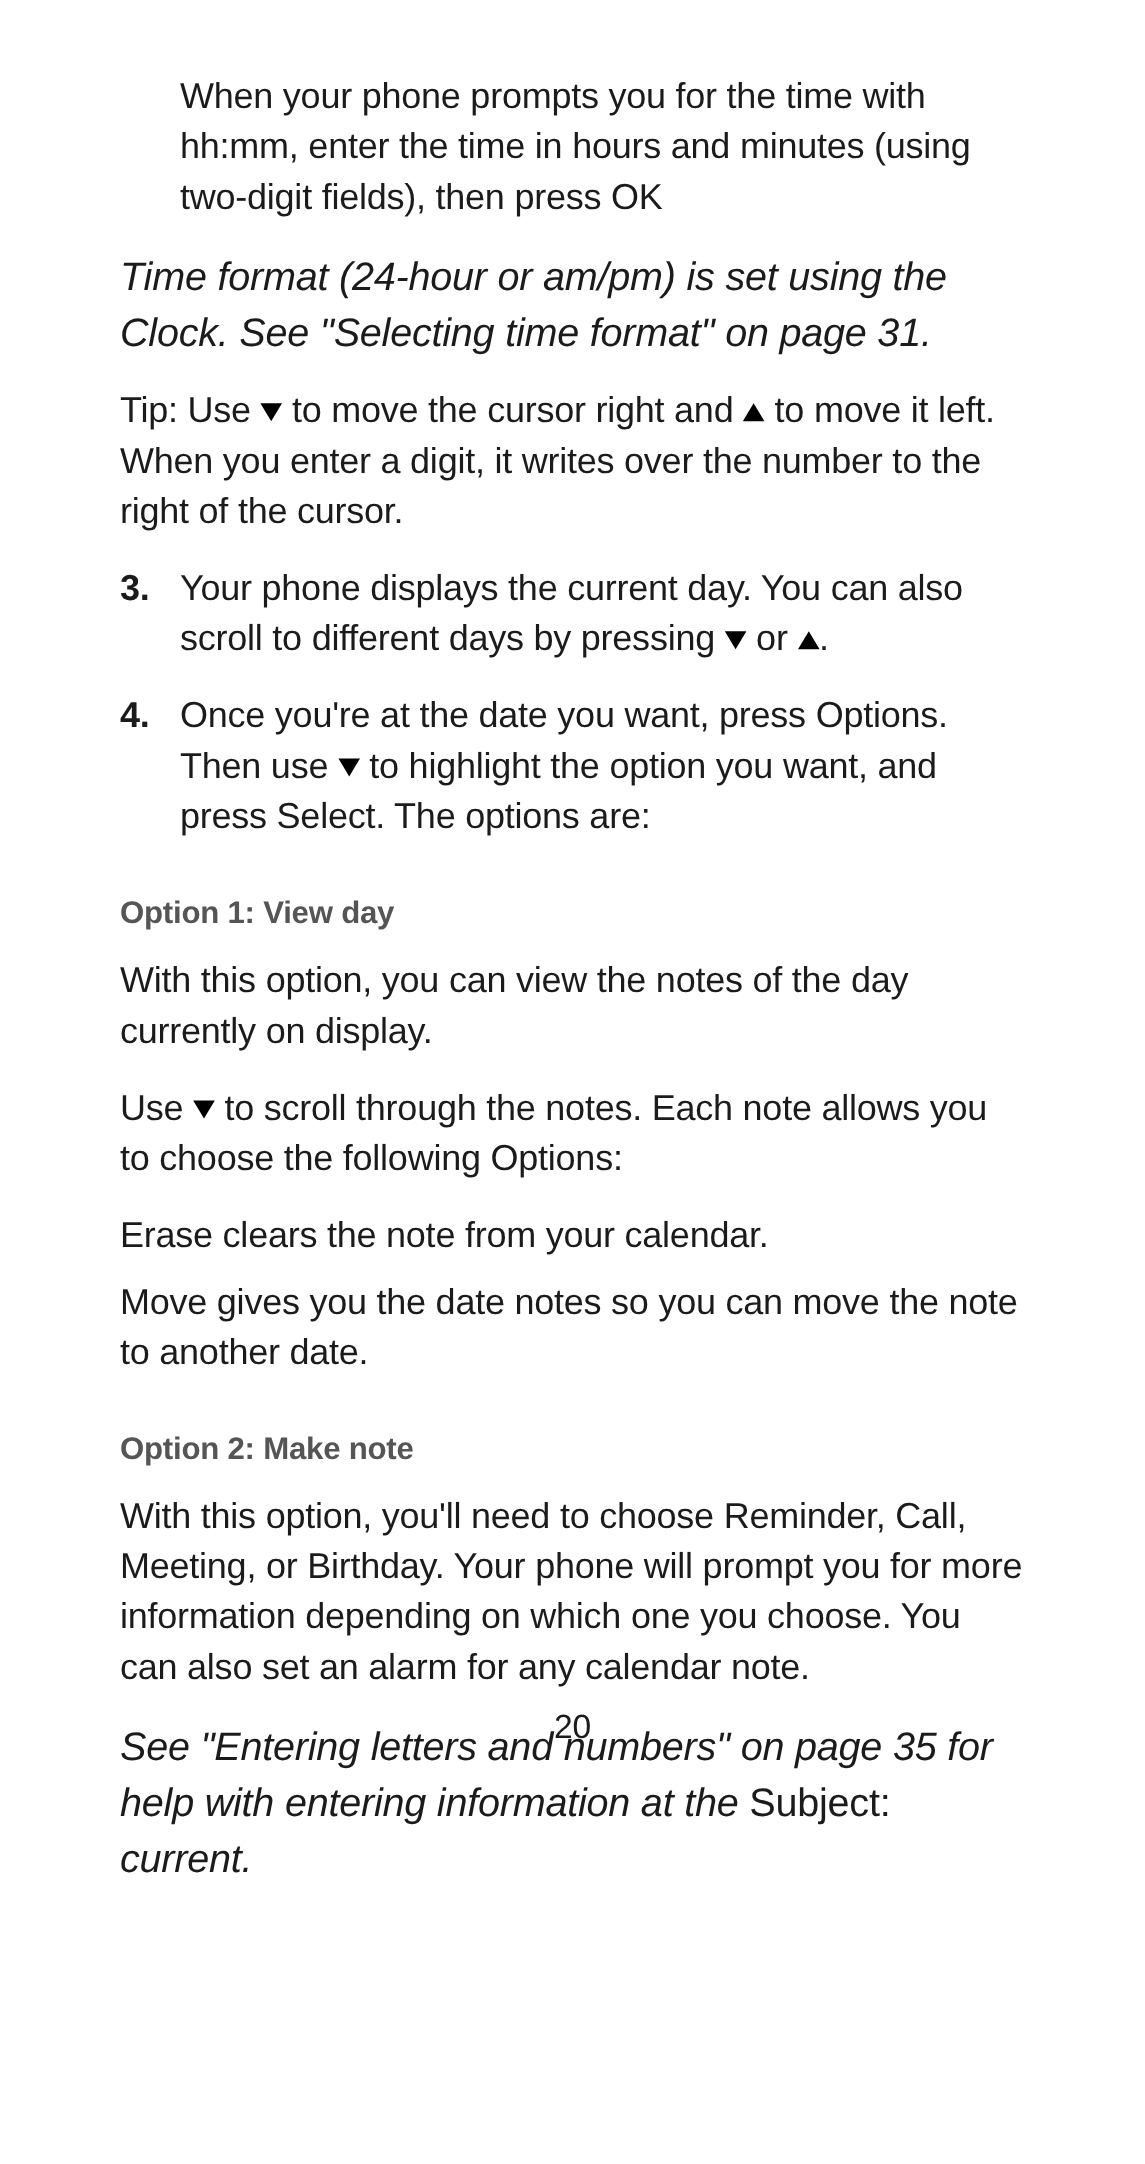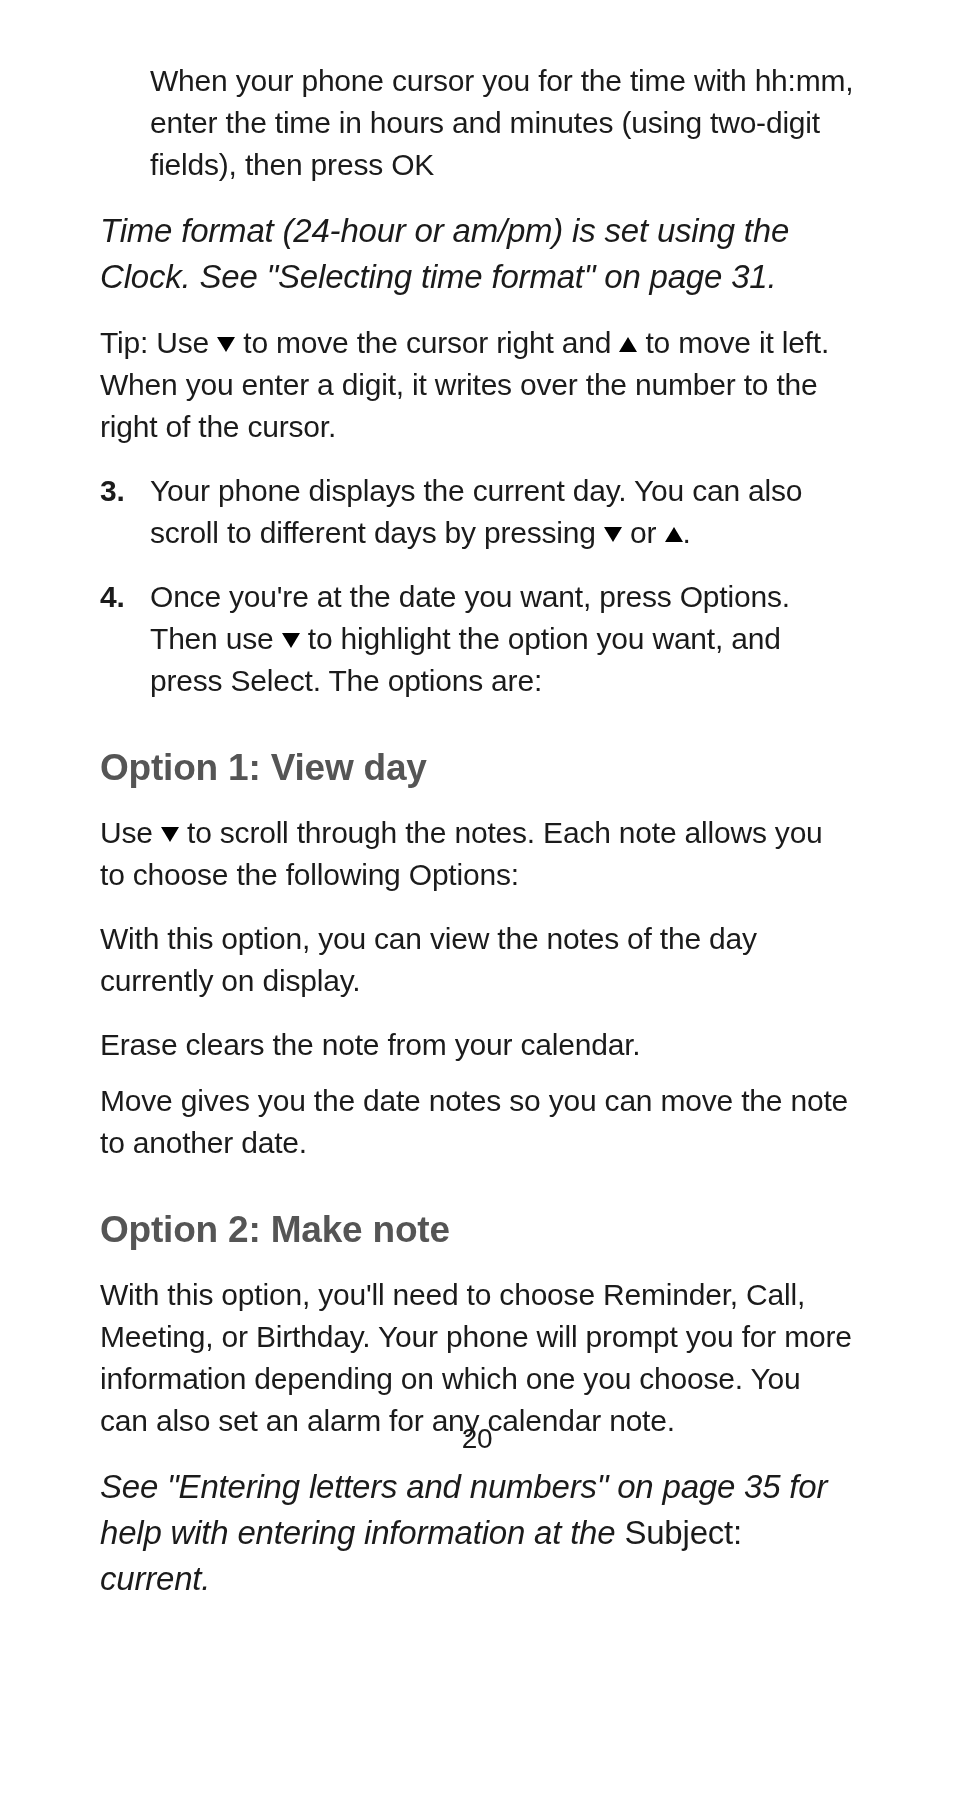--- a/index.html
+++ b/index.html
@@ -43,21 +43,21 @@
   .list-num {
     flex: 0 0 50px;
     font-weight: 700;
   }
   .list-txt {
     flex: 1;
   }
   .section-h {
     font-weight: 800;
     color: #555555;
-    font-size: 37px;
+    font-size: 26px;
     margin-top: 40px;
     margin-bottom: 18px;
   }
   .tri {
     display: inline-block;
     width: 0;
     height: 0;
     vertical-align: 1px;
   }
   .tri-down {
@@ -79,21 +79,21 @@
     font-size: 28px;
   }
 </style>
 </head>
 <body>
 
 <div class="page">
 
   <div class="indent">
     <p class="para">
-      <span>When your phone cursor you for the time with </span><span class="bold-sans">hh:mm</span><span>, enter the time in hours and minutes (using two-digit fields), then press </span><span class="bold-sans">OK</span>
+      <span>When your phone prompts you for the time with </span><span class="bold-sans">hh:mm</span><span>, enter the time in hours and minutes (using two-digit fields), then press </span><span class="bold-sans">OK</span>
     </p>
   </div>
 
   <p class="para italic-note">Time format (24-hour or am/pm) is set using the Clock. See "Selecting time format" on page 31.</p>
 
 
   <p class="para">
     <span class="bold-sans">Tip:</span><span> Use </span><span class="tri tri-down"></span><span> to move the cursor right and </span><span class="tri tri-up"></span><span> to move it left. When you enter a digit, it writes over the number to the right of the cursor.</span>
   </p>
 
@@ -106,25 +106,25 @@
 
   <div class="list-row">
     <div class="list-num">4.</div>
     <div class="list-txt">
       <span>Once you're at the date you want, press </span><span class="bold-sans">Options</span><span>. Then use </span><span class="tri tri-down"></span><span> to highlight the option you want, and press </span><span class="bold-sans">Select.</span><span> The options are:</span>
     </div>
   </div>
 
   <div class="section-h">Option 1: View day</div>
 
+  <p class="para">With this option, you can view the notes of the day currently on display.</p>
+
   <p class="para">
     <span>Use </span><span class="tri tri-down"></span><span> to scroll through the notes. Each note allows you to choose the following </span><span class="bold-sans">Options</span><span>:</span>
   </p>
-
-  <p class="para">With this option, you can view the notes of the day currently on display.</p>
 
   <p class="para-tight">
     <span class="bold-sans">Erase</span><span> clears the note from your calendar.</span>
   </p>
 
 
   <p class="para">
     <span class="bold-sans">Move</span><span> gives you the date notes so you can move the note to another date.</span>
   </p>
 

